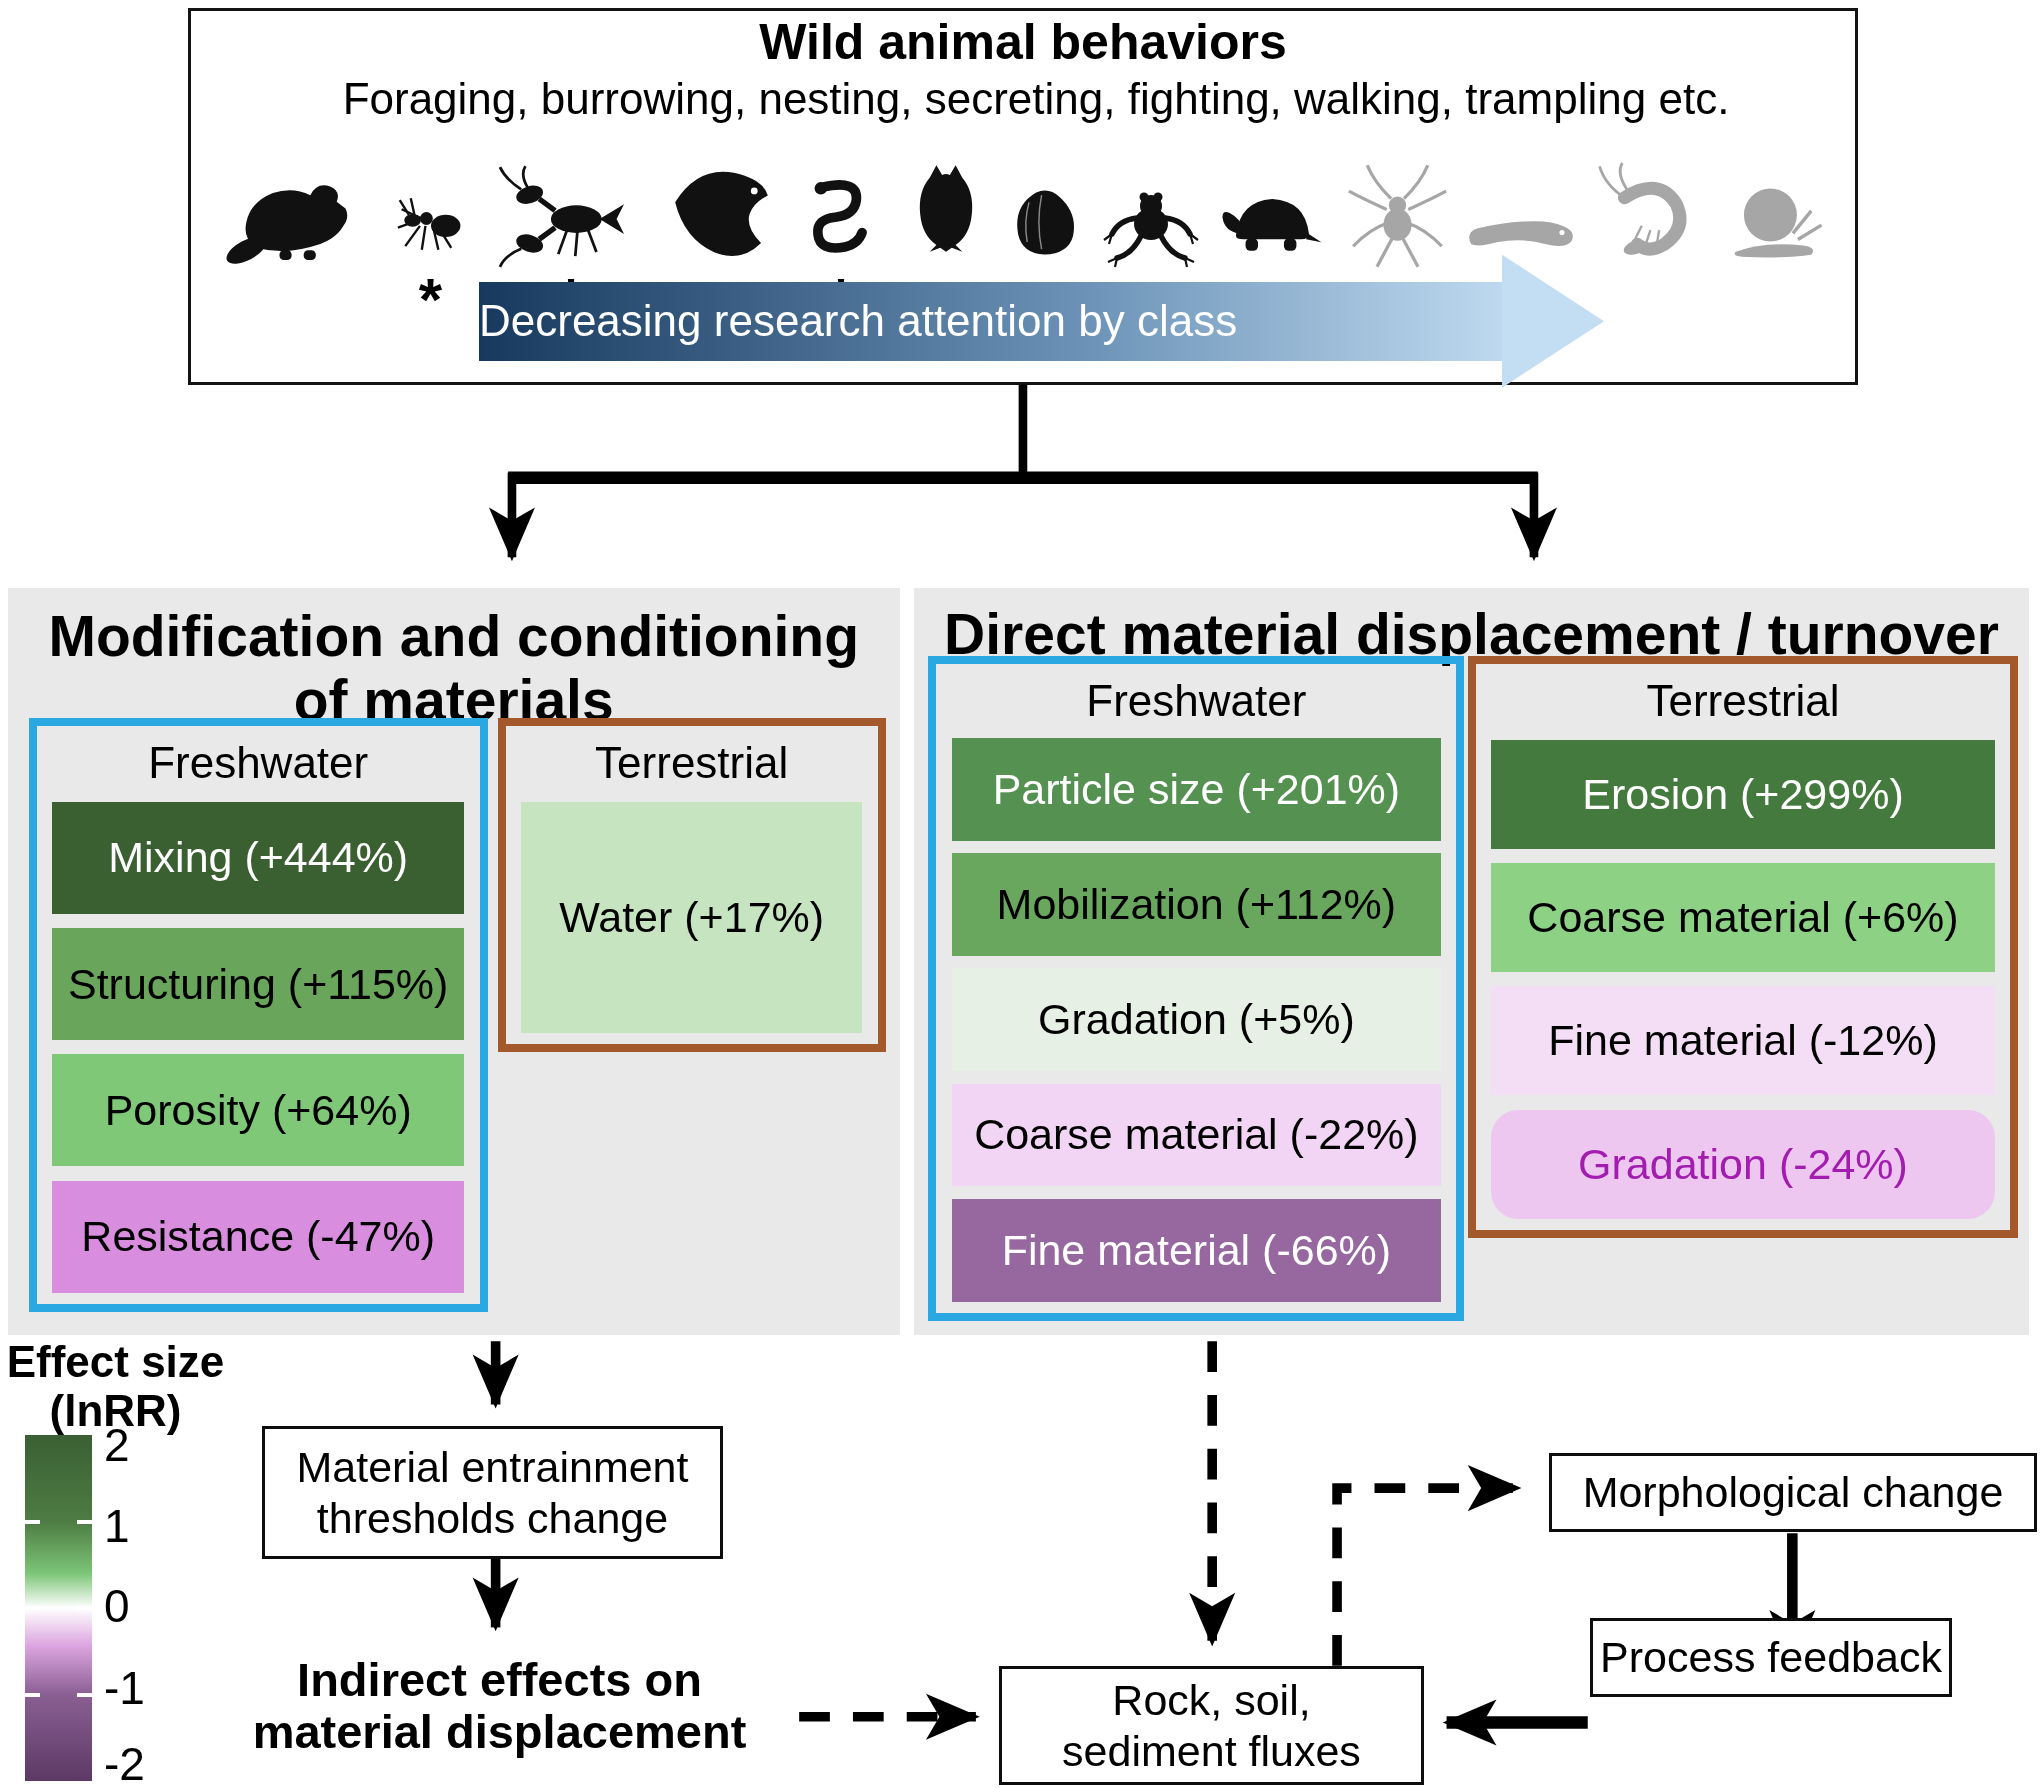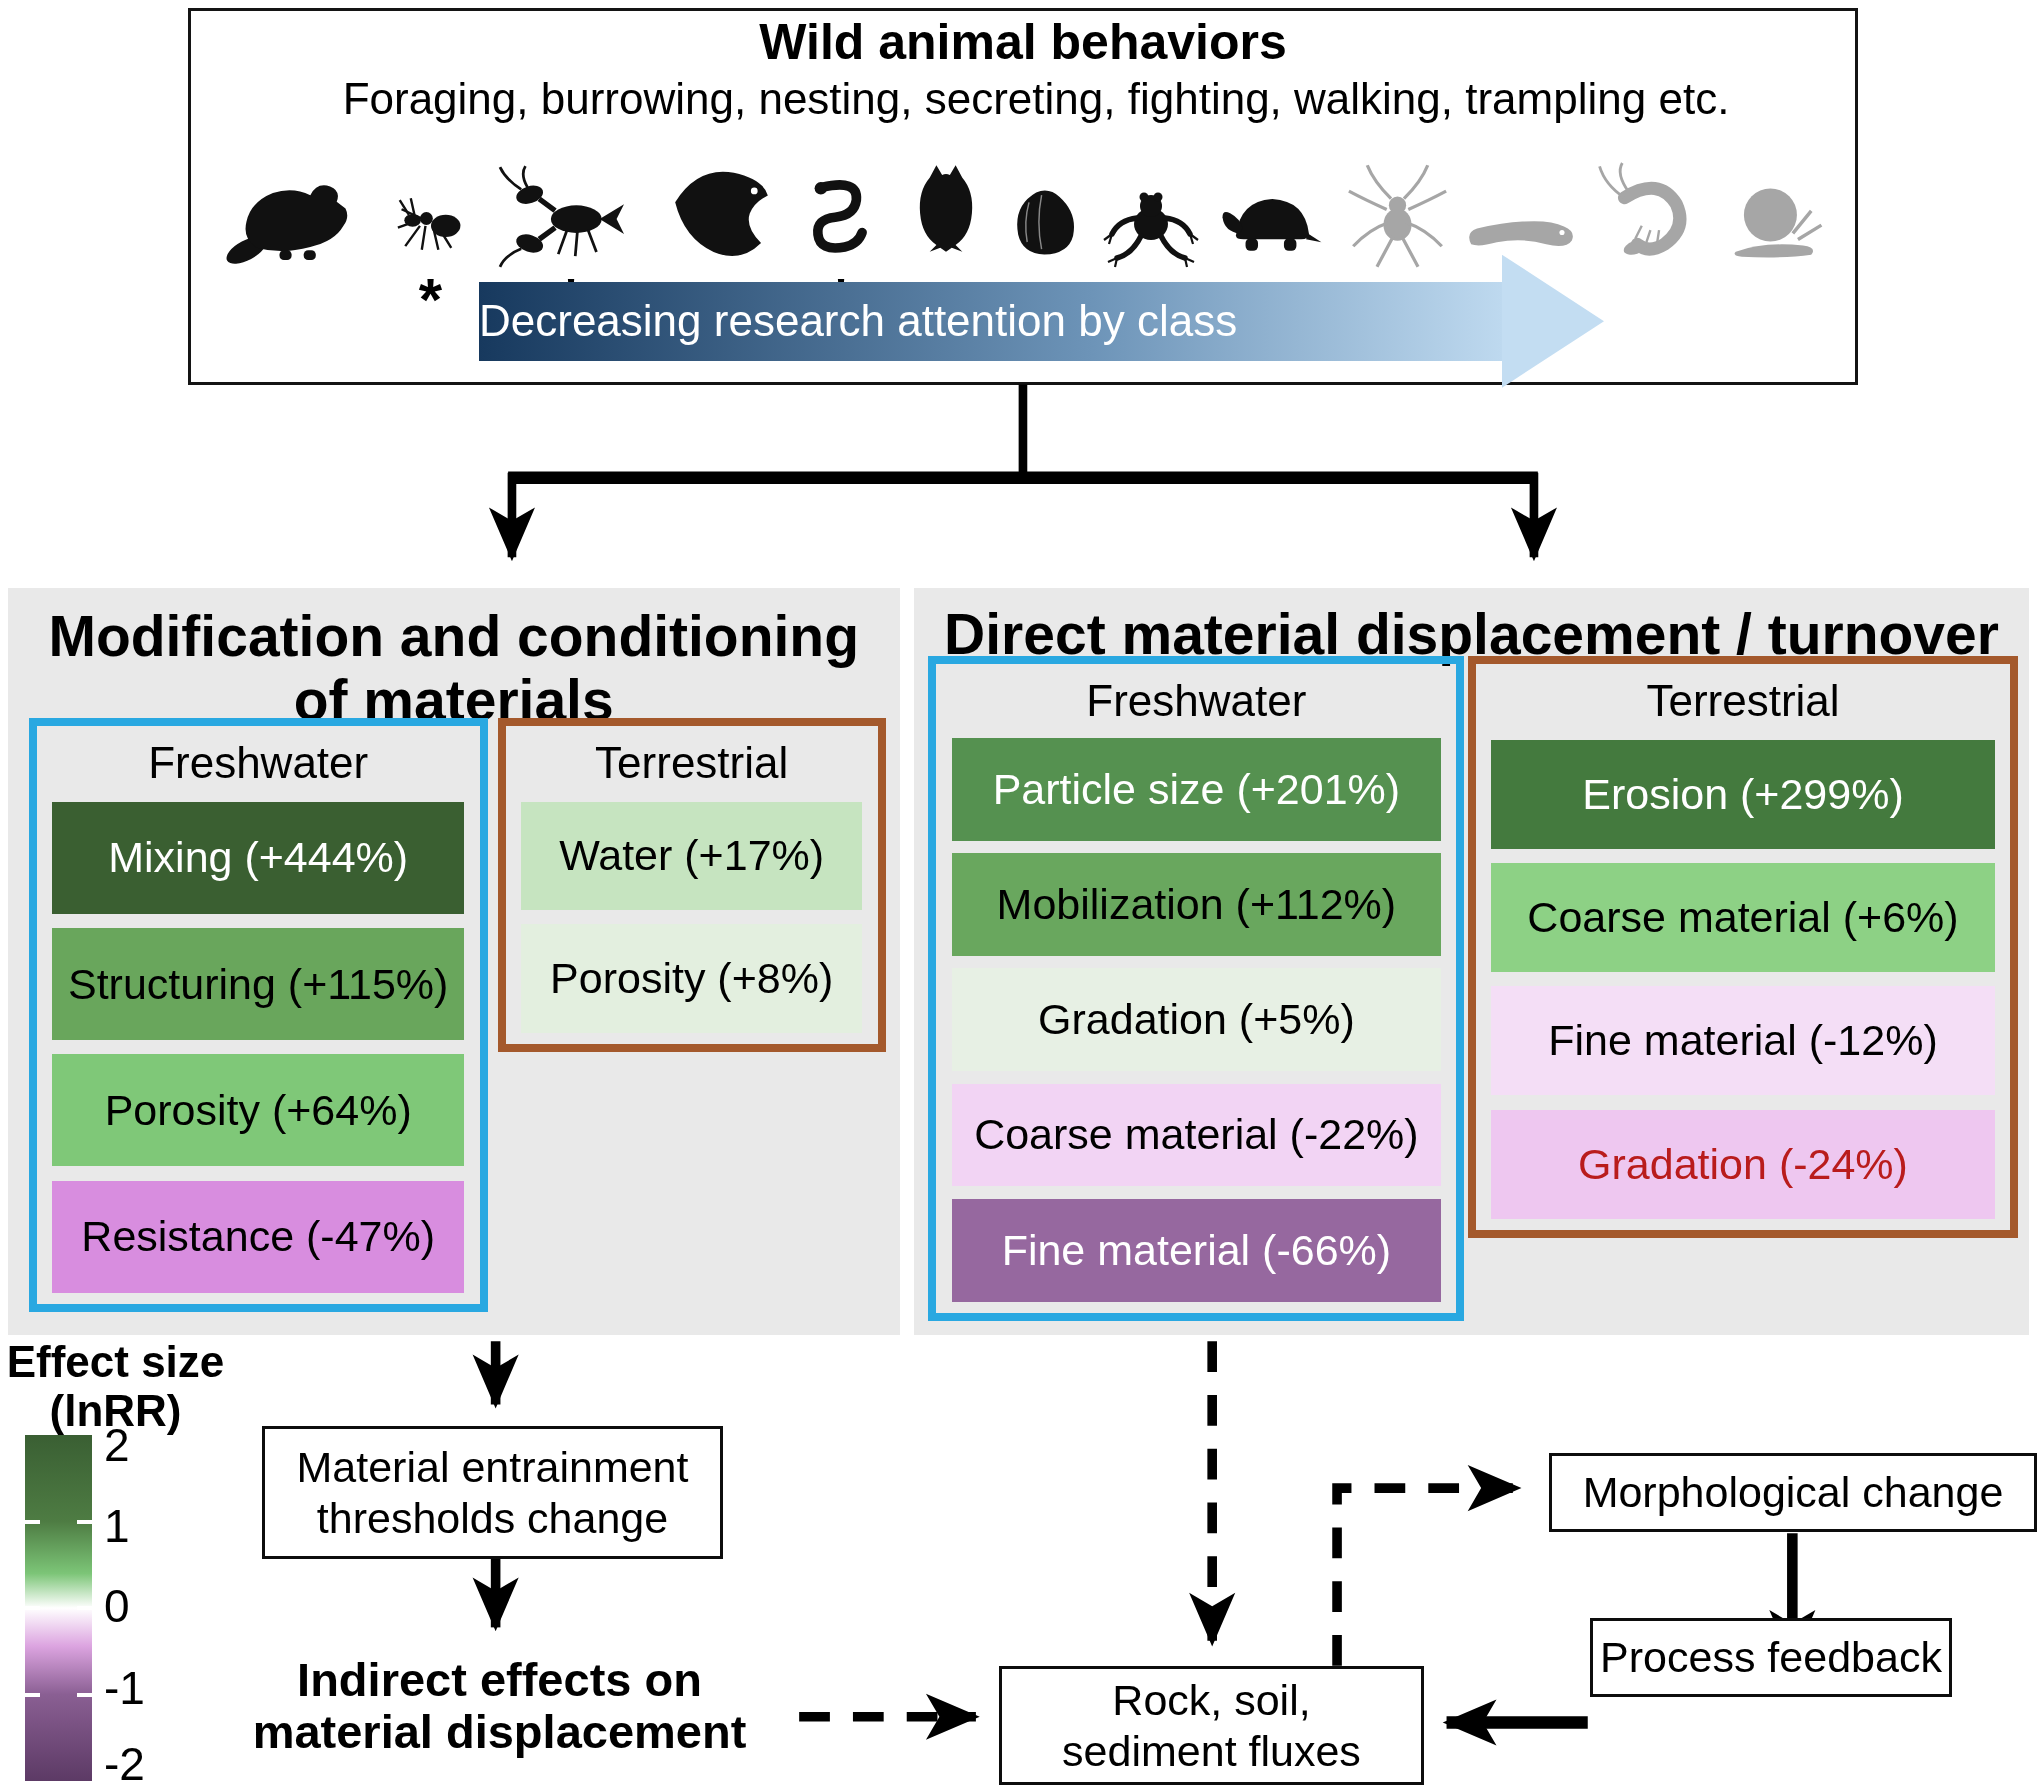--- a/index.html
+++ b/index.html
@@ -220,42 +220,41 @@
       <div class="env-head">Freshwater</div>
       <div class="effect-row" style="background-color: rgb(58, 95, 49); color: rgb(255, 255, 255);">Mixing (+444%)</div>
       <div class="effect-row" style="background-color: rgb(105, 166, 92); color: rgb(0, 0, 0);">Structuring (+115%)</div>
       <div class="effect-row" style="background-color: rgb(127, 200, 120); color: rgb(0, 0, 0);">Porosity (+64%)</div>
       <div class="effect-row" style="background-color: rgb(216, 141, 223); color: rgb(0, 0, 0);">Resistance (-47%)</div>
     </div>
 
     <div class="envbox" style="left: 490px; top: 130px; width: 388px; height: 334px; border: 8.6px solid rgb(164, 89, 44);">
       <div class="env-head">Terrestrial</div>
       <div class="effect-row" style="background-color: rgb(198, 228, 192); color: rgb(0, 0, 0);">Water (+17%)</div>
-      <div class="effect-row" style="background-color: rgb(227, 239, 223); color: rgb(0, 0, 0);">Porosity (+8%)</div>
     </div>
   </div>
 
   <div class="panel panel-right">
     <div class="panel-title" style="top:15.4px;">Direct material displacement / turnover</div>
 
     <div class="envbox" style="left: 14.4px; top: 68px; width: 536px; height: 665px; border: 8.6px solid rgb(41, 168, 225); gap: 12.5px;">
       <div class="env-head">Freshwater</div>
       <div class="effect-row" style="background-color: rgb(85, 145, 80); color: rgb(255, 255, 255);">Particle size (+201%)</div>
       <div class="effect-row" style="background-color: rgb(105, 167, 94); color: rgb(0, 0, 0);">Mobilization (+112%)</div>
       <div class="effect-row" style="background-color: rgb(231, 240, 228); color: rgb(0, 0, 0);">Gradation (+5%)</div>
       <div class="effect-row" style="background-color: rgb(242, 212, 244); color: rgb(0, 0, 0);">Coarse material (-22%)</div>
       <div class="effect-row" style="background-color: rgb(150, 104, 159); color: rgb(255, 255, 255);">Fine material (-66%)</div>
     </div>
 
     <div class="envbox" style="left: 554px; top: 68px; width: 550px; height: 582px; border: 8.6px solid rgb(164, 89, 44);">
       <div class="env-head">Terrestrial</div>
       <div class="effect-row" style="background-color: rgb(68, 122, 62); color: rgb(255, 255, 255);">Erosion (+299%)</div>
       <div class="effect-row" style="background-color: rgb(141, 209, 133); color: rgb(0, 0, 0);">Coarse material (+6%)</div>
       <div class="effect-row" style="background-color: rgb(244, 222, 246); color: rgb(0, 0, 0);">Fine material (-12%)</div>
-      <div class="effect-row" style="background-color: rgb(238, 199, 240); color: #b91c1c;">Gradation (-24%)</div>
+      <div class="effect-row" style="background-color: rgb(238, 199, 240); color: #a21caf; border-radius: 27px;">Gradation (-24%)</div>
     </div>
   </div>
 
   <div class="legend-title">
     <div>Effect size</div>
     <div>(lnRR)</div>
   </div>
   <div class="colorbar" style="background: linear-gradient(rgb(58, 95, 51) 0%, rgb(78, 124, 67) 25%, rgb(124, 197, 119) 40%, rgb(255, 255, 255) 50%, rgb(220, 164, 224) 61%, rgb(138, 95, 147) 75%, rgb(92, 58, 101) 100%);"></div>
   <div class="cbtick" style="left:25px;top:1520px;"></div>
   <div class="cbtick" style="left:77px;top:1520px;"></div>

